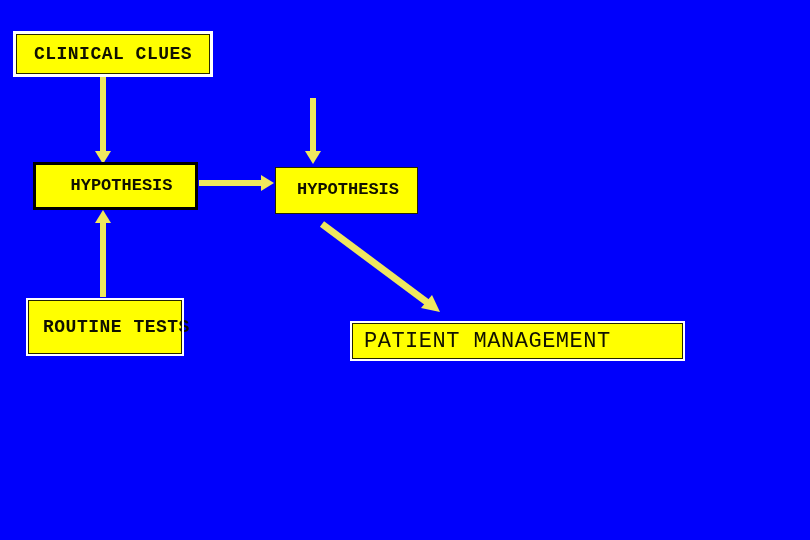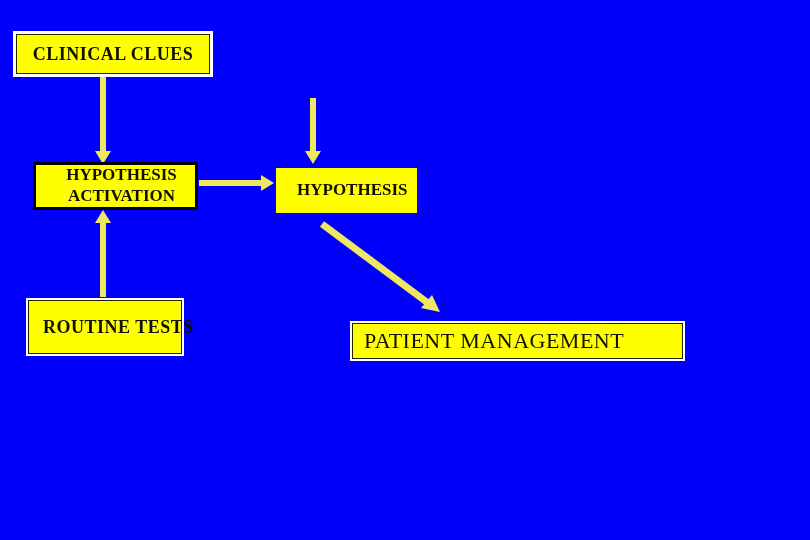--- a/index.html
+++ b/index.html
@@ -5,20 +5,21 @@
   html, body { margin: 0; padding: 0; }
   body {
     font-family: "Liberation Serif", "DejaVu Serif", serif;
   }
   #slide {
     position: relative;
     width: 810px;
     height: 540px;
     background: var(--bg-color, #0000FC);
     overflow: hidden;
+    font-family: Liberation Mono, monospace;
   }
   .box {
     position: absolute;
     background: var(--box-fill, #FFFF00);
     color: #111100;
     font-weight: bold;
     box-sizing: content-box;
     white-space: nowrap;
   }
   .box .line { display: block; margin-left: 12px; }
@@ -100,21 +101,20 @@
     </g>
   </svg>
 
   <div class="box" id="box-clinical-clues">
     <span>CLINICAL CLUES</span>
   </div>
 
 
   <div class="box" id="box-hypothesis-activation">
     <span class="line">HYPOTHESIS</span>
-    <span class="line">ACTIVATION</span>
   </div>
 
   <div class="box" id="box-hypothesis-revision">
     <span class="line">HYPOTHESIS</span>
   </div>
 
   <div class="box" id="box-patient-management">
     <span>PATIENT MANAGEMENT</span>
   </div>
 

